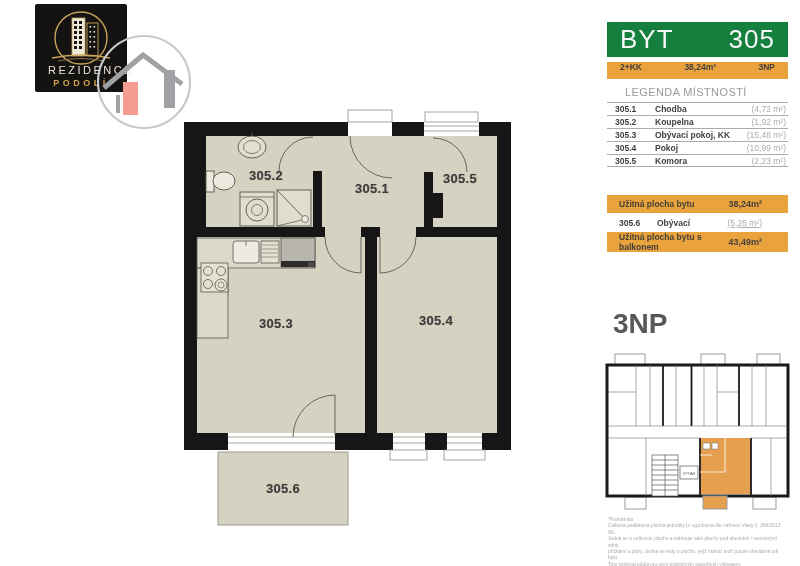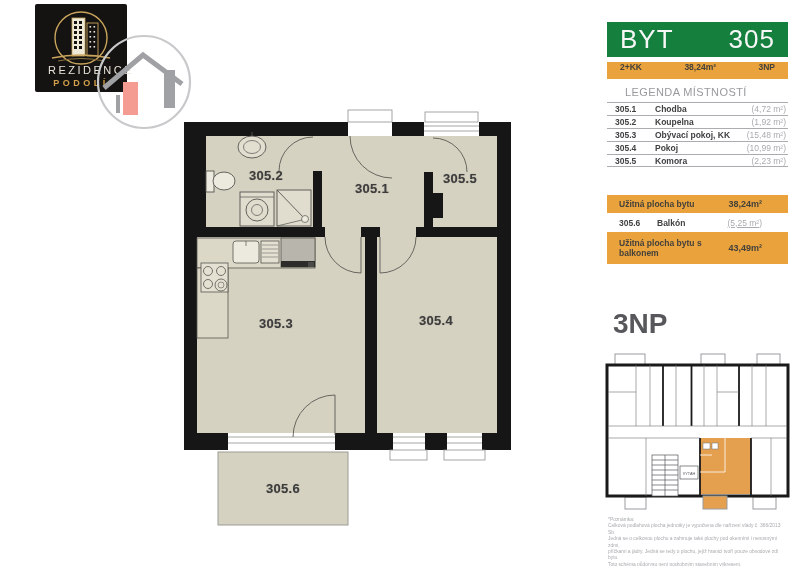--- a/index.html
+++ b/index.html
@@ -242,24 +242,24 @@
         <span class="larea">(2,23 m²)</span>
       </div>
     </div>
 
     <div class="sum sum-orange" style="top:195px;height:18px;">
       <span class="lab">Užitná plocha bytu</span>
       <span class="val">38,24m²</span>
     </div>
     <div class="sum sum-white" style="top:213px;height:19px;">
       <span class="num">305.6</span>
-      <span class="nm">Balkón</span>
+      <span class="nm">Obývací</span>
       <span class="ar">(5,25 m²)</span>
     </div>
-    <div class="sum sum-orange" style="top:232px;height:32px;">
+    <div class="sum sum-orange" style="top:232px;height:20px;">
       <span class="lab">Užitná plocha bytu s balkonem</span>
       <span class="val">43,49m²</span>
     </div>
 
     <div class="floor-title">3NP</div>
 
     <svg class="mini" width="195" height="162" viewBox="0 0 195 162">
       <g stroke="#999b9e" stroke-width="1" fill="#ffffff">
         <rect x="15" y="2" width="30" height="11"></rect>
         <rect x="101" y="2" width="24" height="11"></rect>

